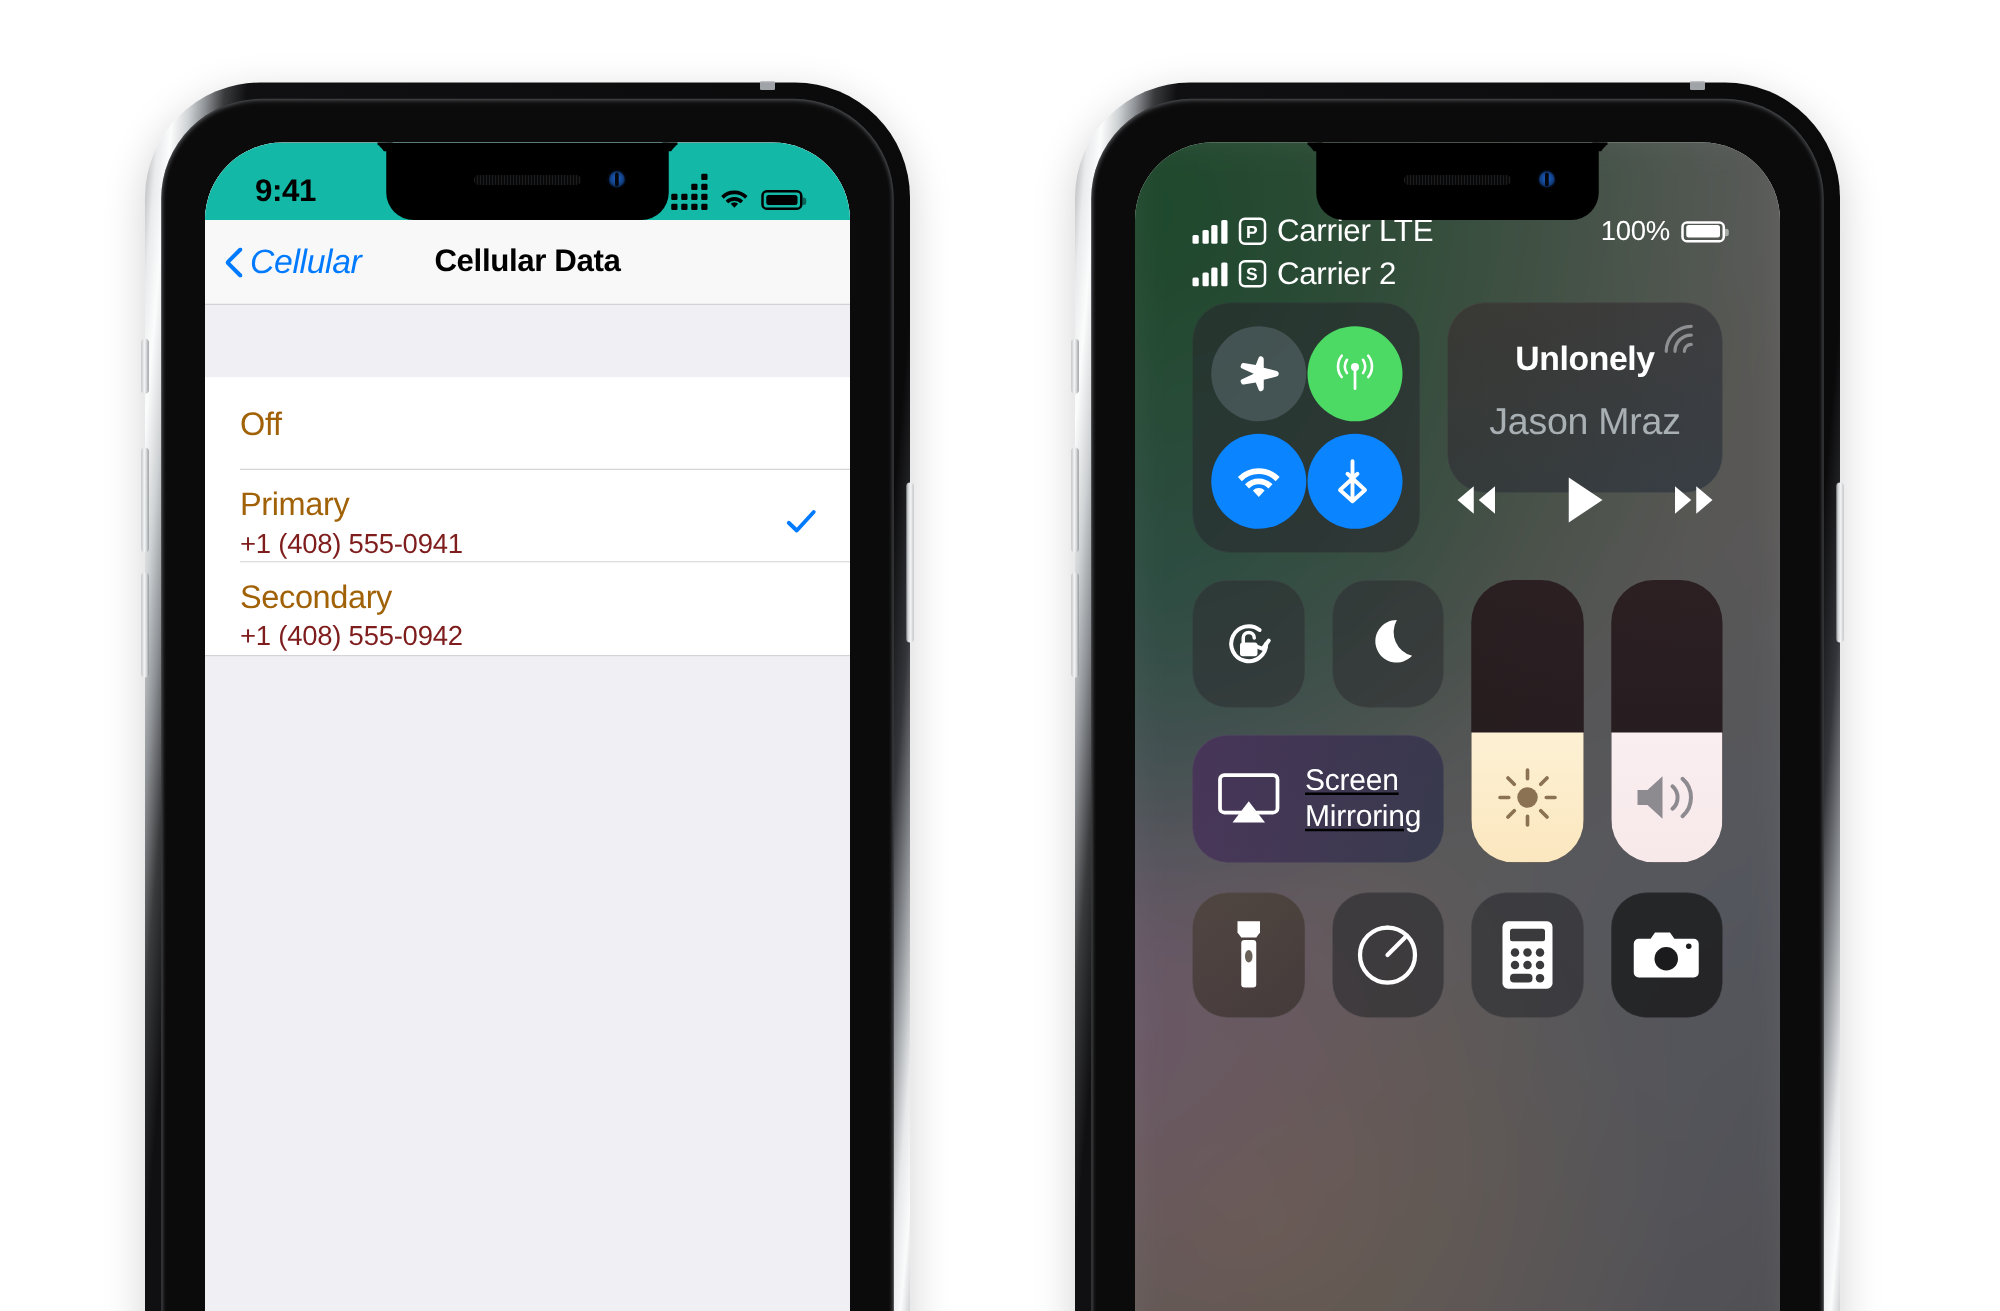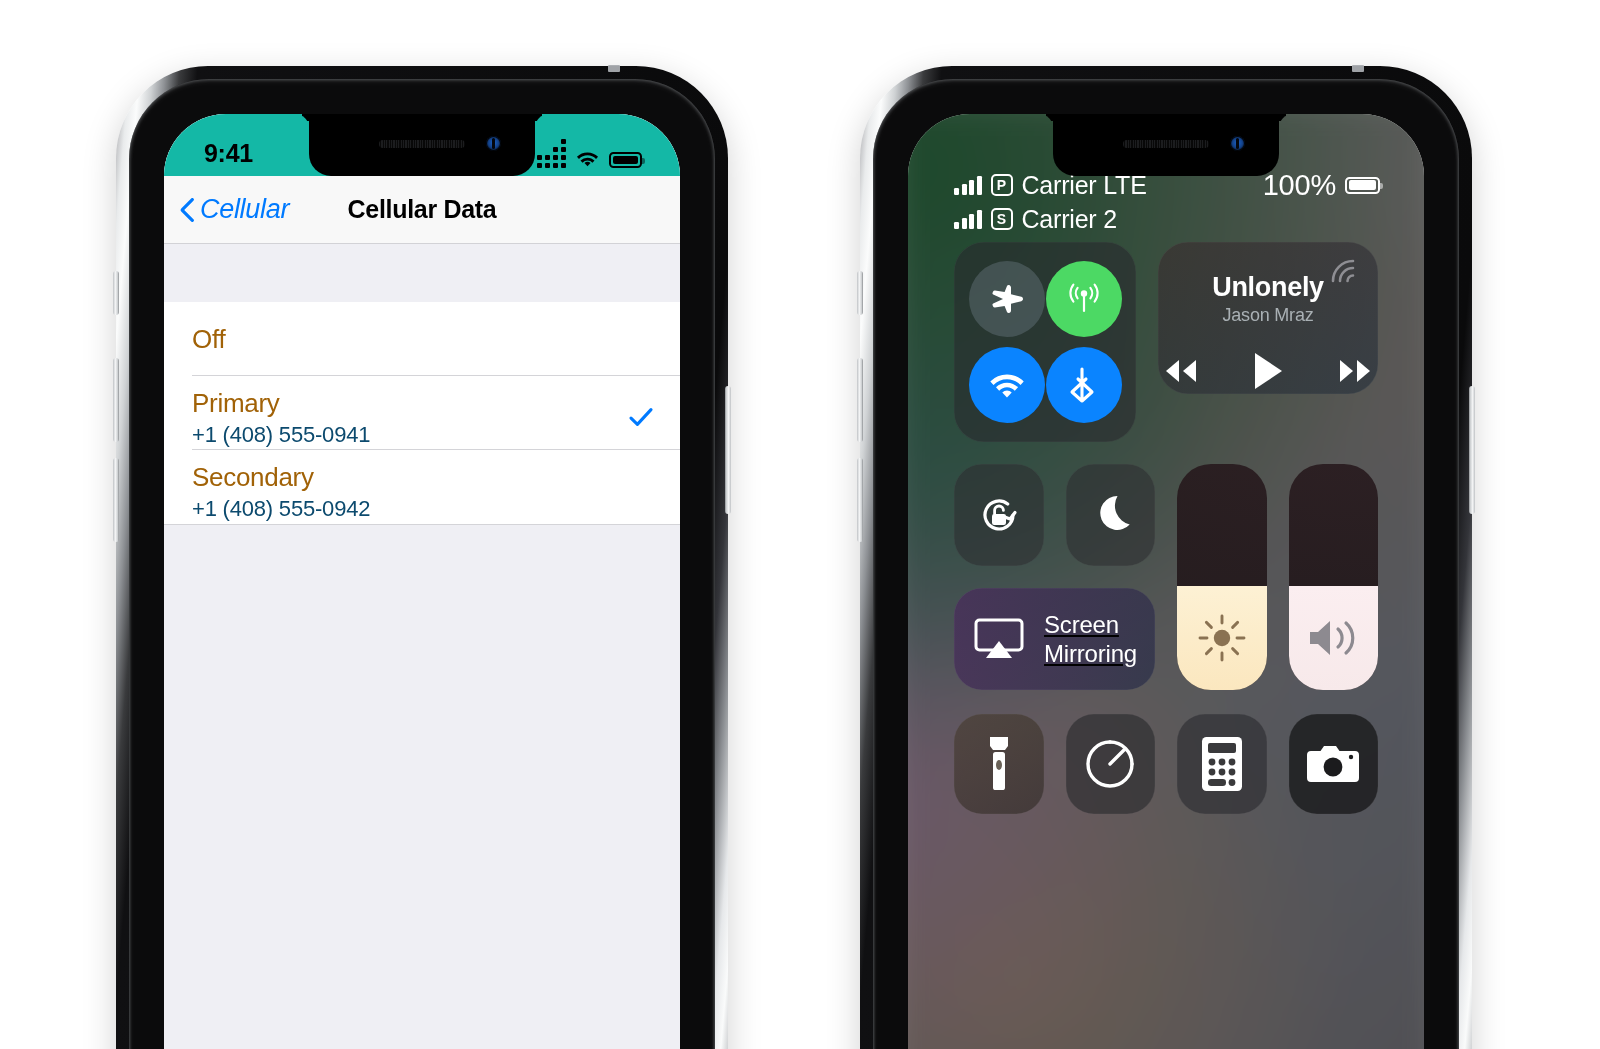--- a/index.html
+++ b/index.html
@@ -162,21 +162,21 @@
     cursor: pointer;
   }
   .row-sep {
     position: absolute; left: 28px; right: 0; bottom: 0; height: 1px;
     background: #d4d4d8;
   }
   .row-simple { height: 74px; }
   .row-double { height: 74px; align-items: flex-start; padding-top: 12px; }
   .row-texts { display: flex; flex-direction: column; gap: 3px; }
   .row-title { font-size: 26px; color: #a16207; letter-spacing: -.3px; }
-  .row-sub { font-size: 22px; color: #0c4a6e; letter-spacing: -.2px; }
+  .row-sub { font-size: 22px; color: #7f1d1d; letter-spacing: -.2px; }
   .check { width: 26px; height: 26px; margin-top: 16px; margin-right: 6px; }
   .table-bottom-sep { height: 1px; background: #d4d4d8; }
   .tail { flex: 1; background: #efeff4; }
 
   
   .ios-cc { position: absolute; inset: 0; overflow: hidden; }
   .wall {
     position: absolute; inset: -40px;
     background:
       radial-gradient(circle at 8% 8%,  rgba(30,95,50,0.95) 0%, rgba(30,95,50,0) 44%),
@@ -205,21 +205,21 @@
   .bars i:nth-child(3){ height: 15px; }
   .bars i:nth-child(4){ height: 19px; }
   .simbadge {
     width: 22px; height: 22px; border: 2px solid #fff; border-radius: 5px;
     font-size: 14px; font-weight: 700; color: #fff;
     display: flex; align-items: center; justify-content: center;
     line-height: 1;
   }
   .cc-ctext { font-size: 25px; color: #fff; letter-spacing: -.2px; }
   .cc-battwrap { display: flex; align-items: center; gap: 9px; }
-  .cc-batt-pct { font-size: 29px; color: #fff; letter-spacing: -.2px; }
+  .cc-batt-pct { font-size: 22px; color: #fff; letter-spacing: -.2px; }
   .cc-batt {
     width: 35px; height: 17px; border: 2.2px solid #fff; border-radius: 4.5px;
     position: relative; padding: 1.6px;
   }
   .cc-batt::after {
     content:""; position:absolute; right:-5px; top:4.4px; width:2.6px; height:6px;
     border-radius: 0 2px 2px 0; background: rgba(255,255,255,.5);
   }
   .cc-batt-fill { height:100%; background:#fff; border-radius:2px; }
 
@@ -239,21 +239,21 @@
     display: flex; align-items: center; justify-content: center; cursor: pointer;
   }
   .c-off   { background: rgba(108,122,132,0.42); }
   .c-green { background: #4cd964; }
   .c-blue  { background: #0a84ff; }
 
   .mod-music { height: 152px; position: relative; padding-top: 30px; text-align: center;
     background: linear-gradient(150deg, rgba(58,44,46,0.62), rgba(34,46,58,0.60)); }
   .airplay-arc { position: absolute; top: 16px; right: 18px; width: 30px; height: 26px; }
   .track-title { font-size: 27px; font-weight: 700; color: #fff; letter-spacing: -.3px; }
-  .track-artist { font-size: 18px; color: #a9b0b4; letter-spacing: -.2px; margin-top: 2px; }
+  .track-artist { font-size: 30px; color: #a9b0b4; letter-spacing: -.2px; margin-top: 18px; }
   .transport { display: flex; align-items: center; justify-content: center; gap: 48px; margin-top: 24px; }
   .tp { cursor: pointer; }
 
   .cc-row2 { position: absolute; left: 46px; right: 46px; top: 350px; z-index: 6;
     display: grid; grid-template-columns: 1fr 1fr; gap: 22px; }
   .left-col { display: grid; grid-template-rows: 102px 102px; gap: 22px; text-decoration: underline; }
   .duo { display: grid; grid-template-columns: 1fr 1fr; gap: 22px; }
   .tile {
     border-radius: 28px; background: rgba(44,44,48,0.55);
     display: flex; align-items: center; justify-content: center; cursor: pointer;

